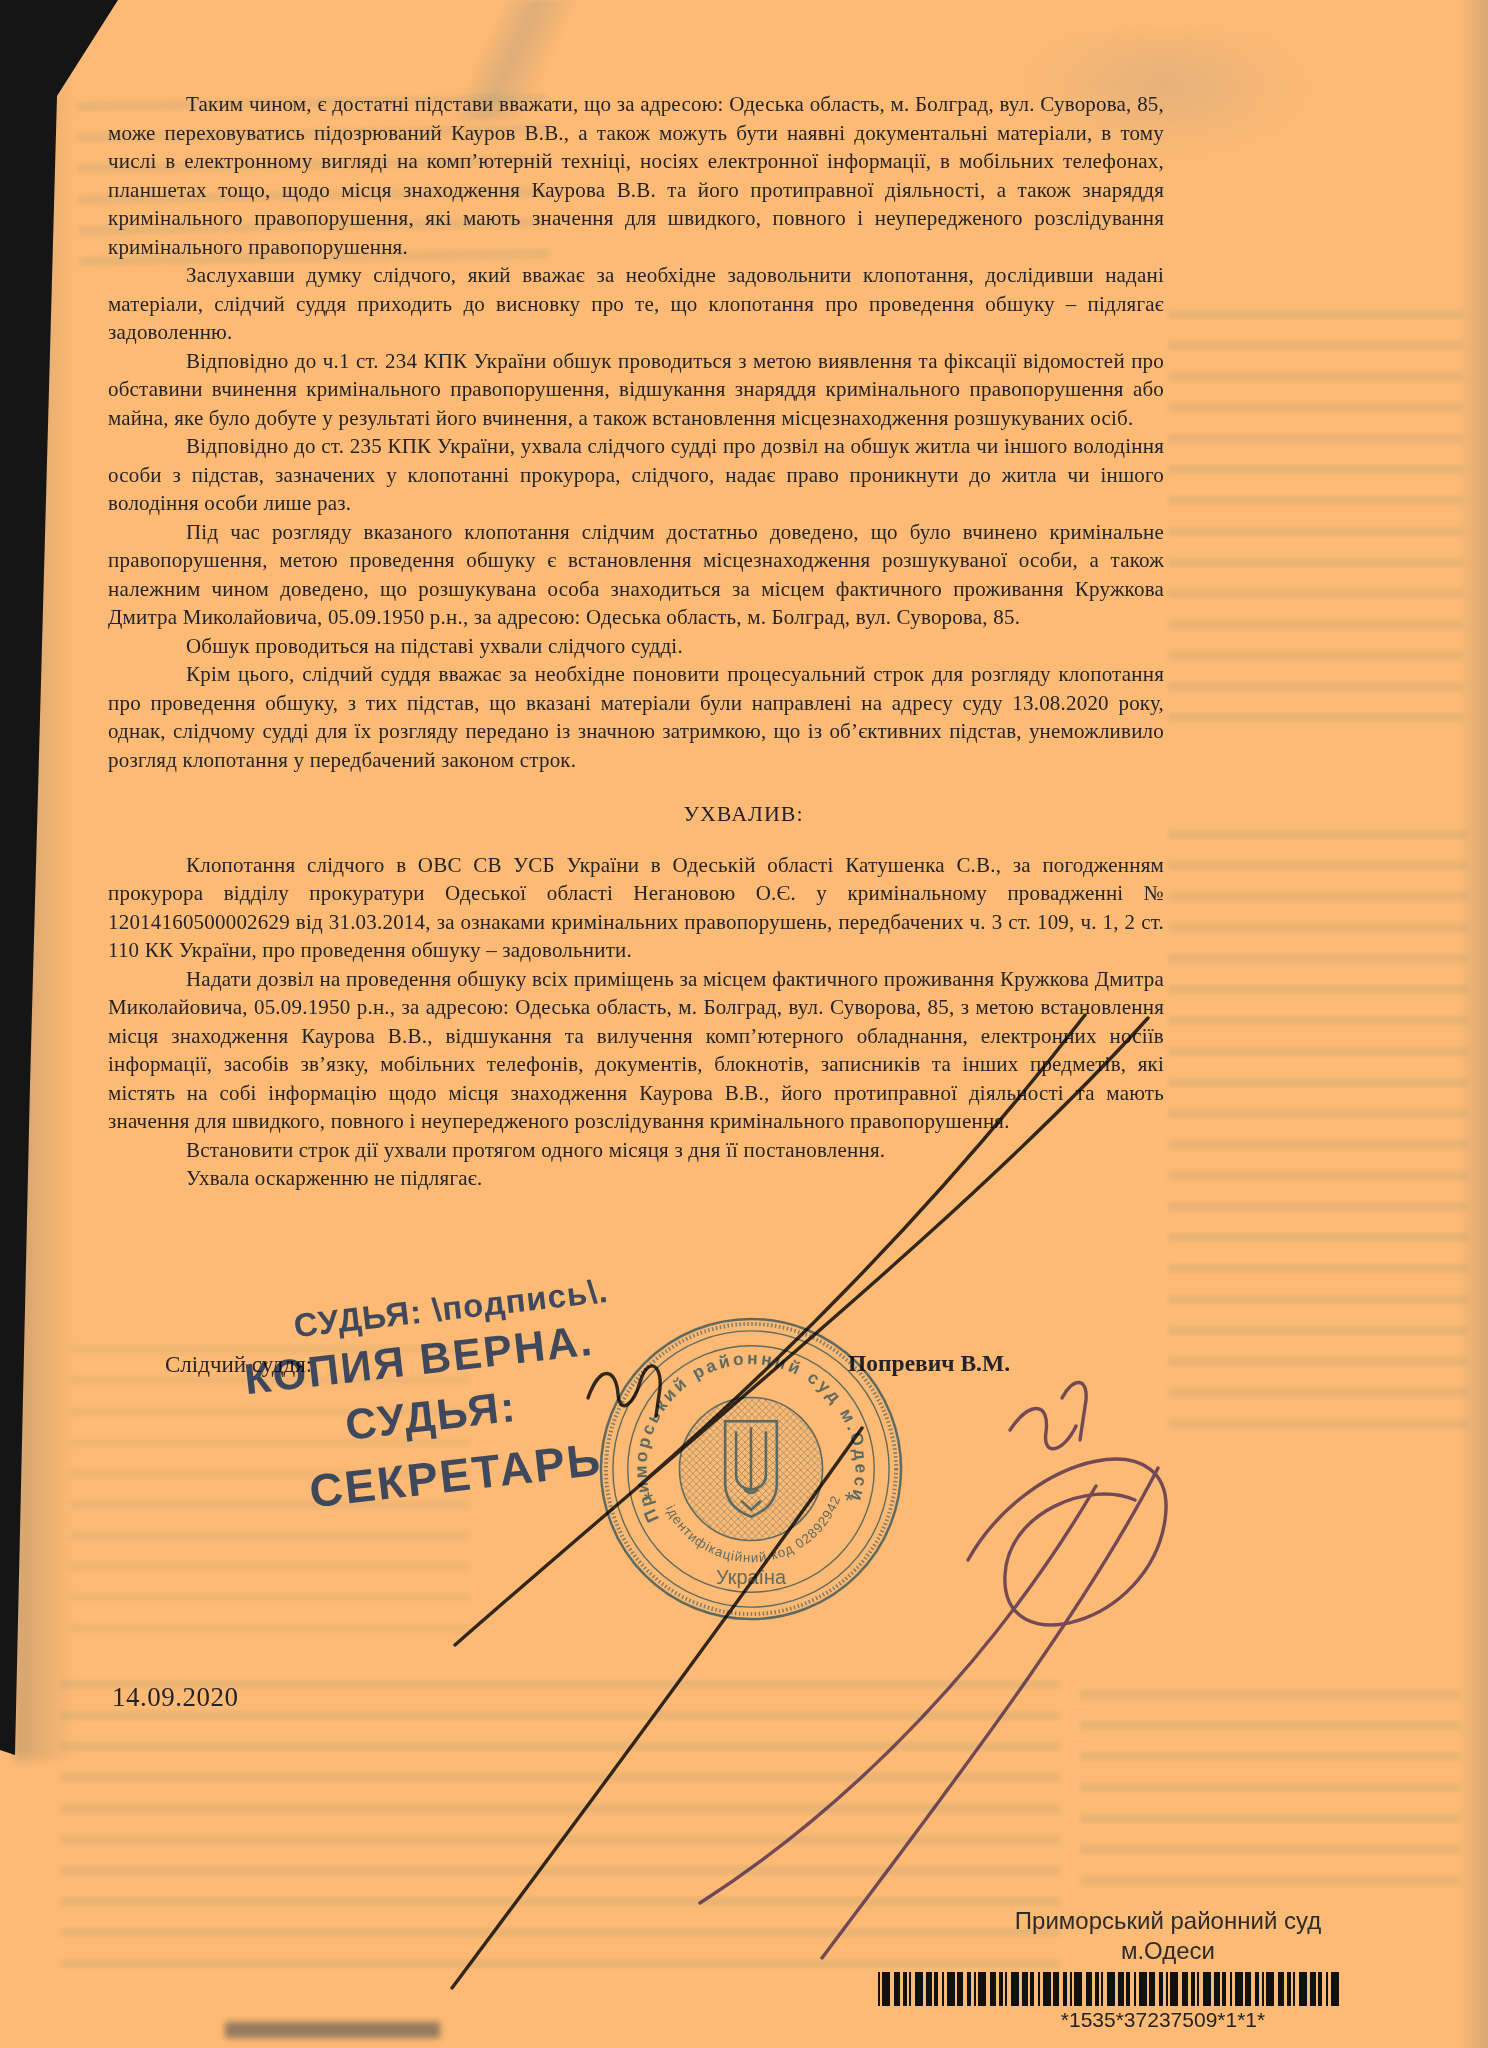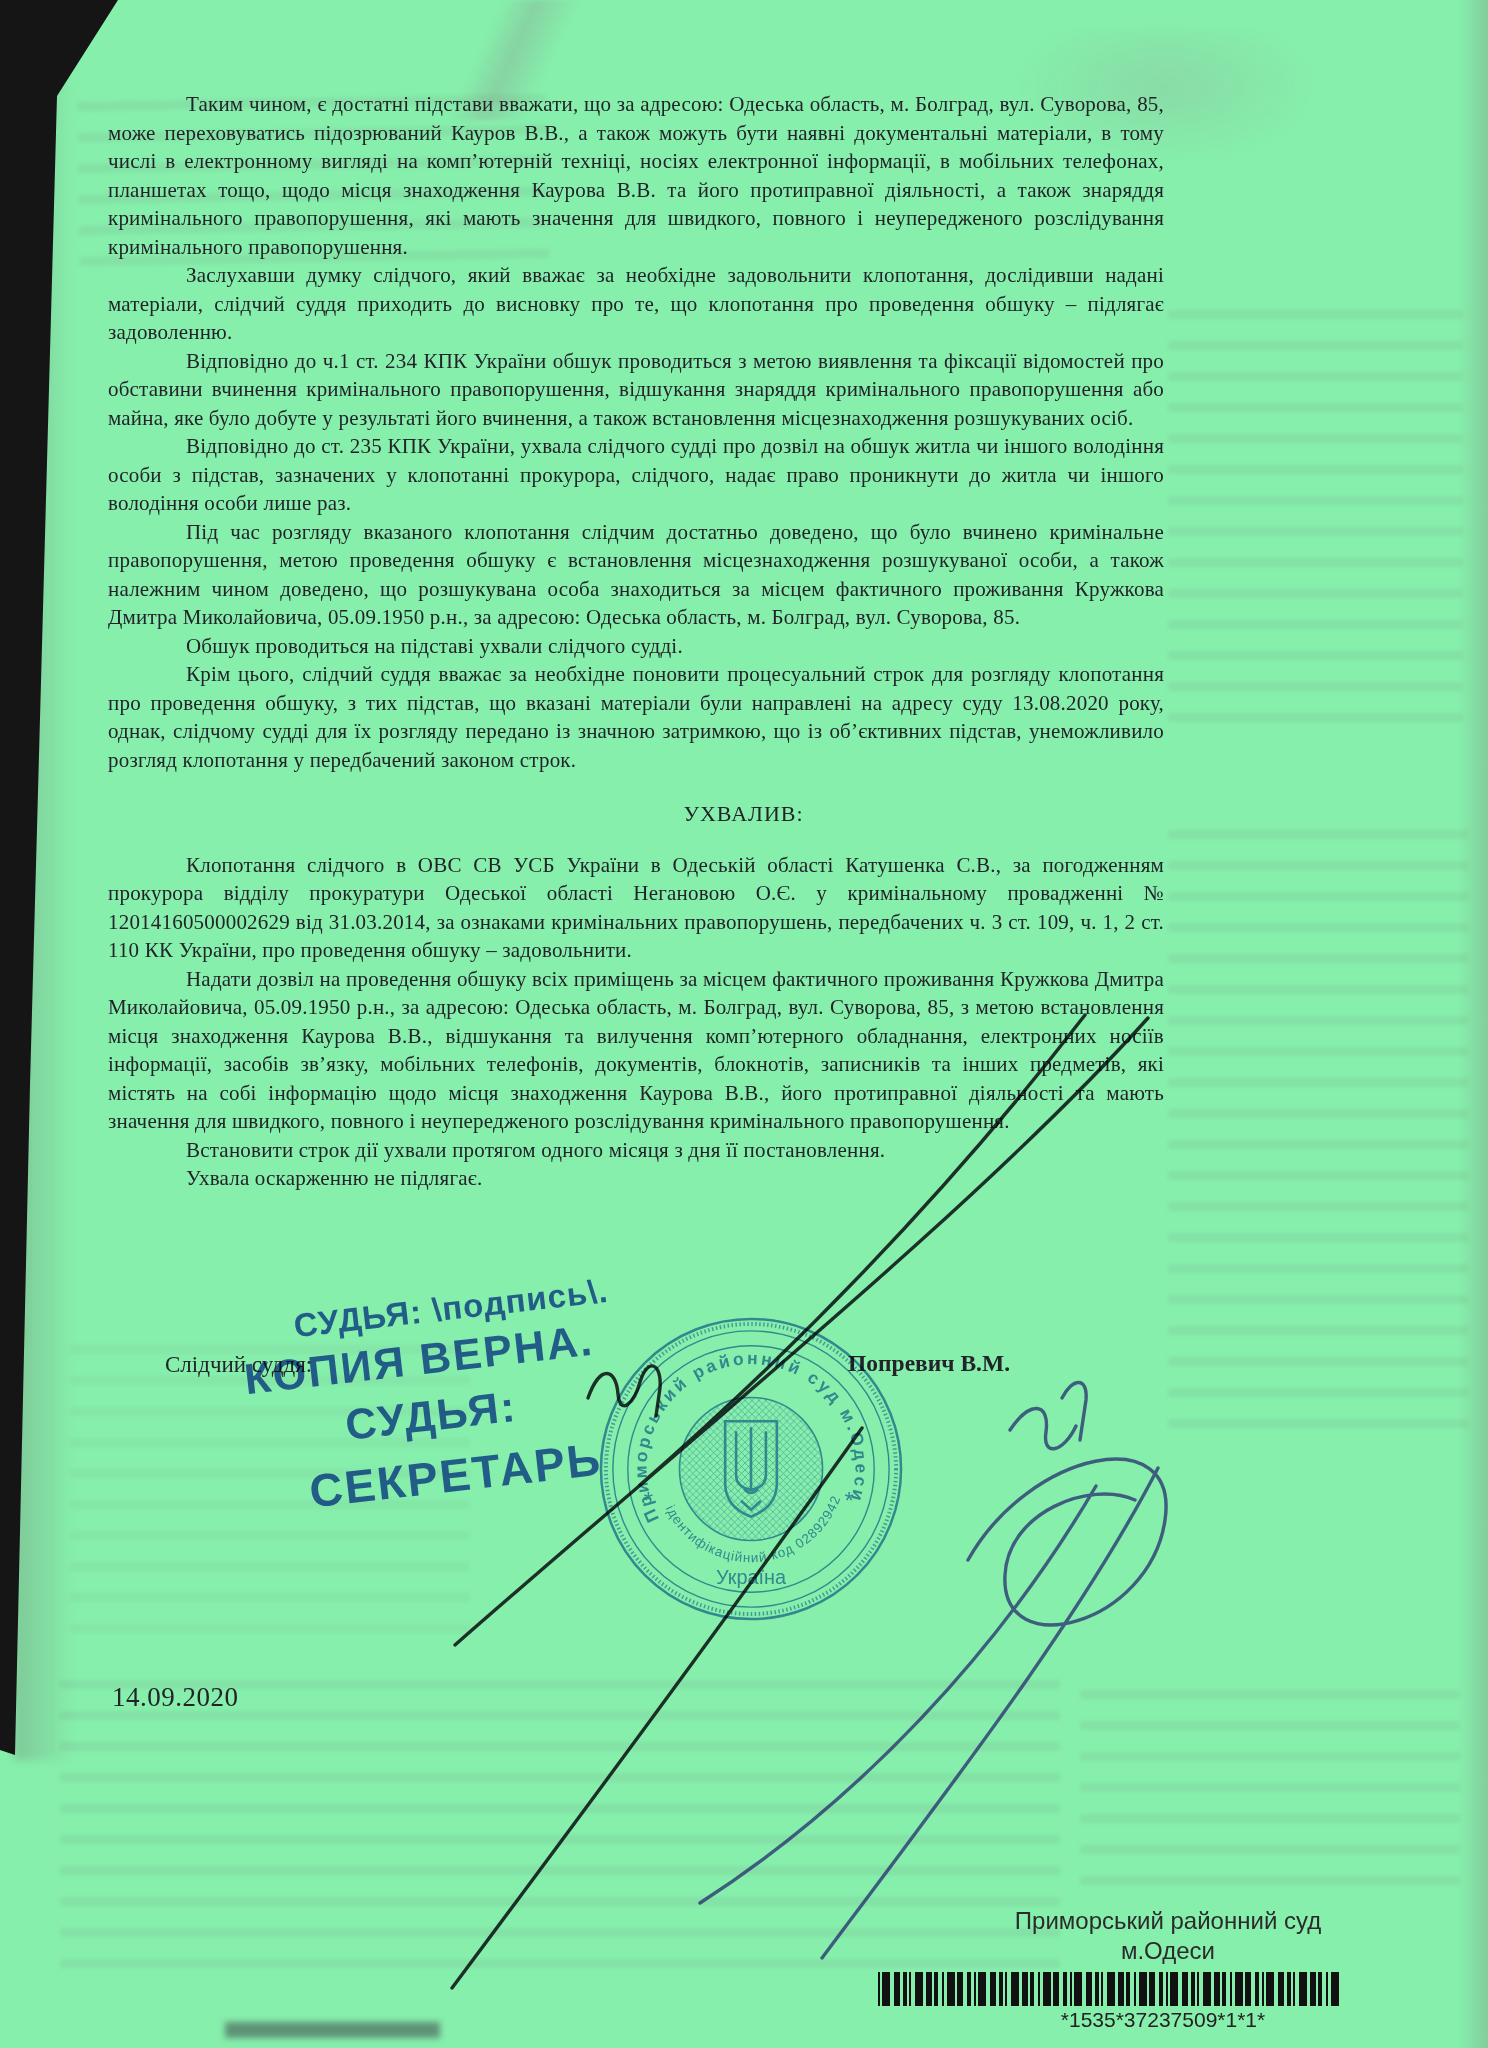--- a/index.html
+++ b/index.html
@@ -1,18 +1,18 @@
 <!DOCTYPE html>
 <html><head>
 <meta charset="utf-8">
 <style>
   html,body{margin:0;padding:0;background:#e9e9e6;}
   .page{
     position:relative; width:1488px; height:2048px; overflow:hidden;
-    background:#86efac;
+    background:#fdba74;
     font-family:"Liberation Serif", serif;
     color:#23232a;
   }
   
   .scan-edge{
     position:absolute; left:0; top:0; width:130px; height:1760px;
     background:#151515;
     clip-path:polygon(0 0, 118px 0, 57px 96px, 30px 1085px, 15px 1755px, 0 1750px);
     z-index:5;
   }

